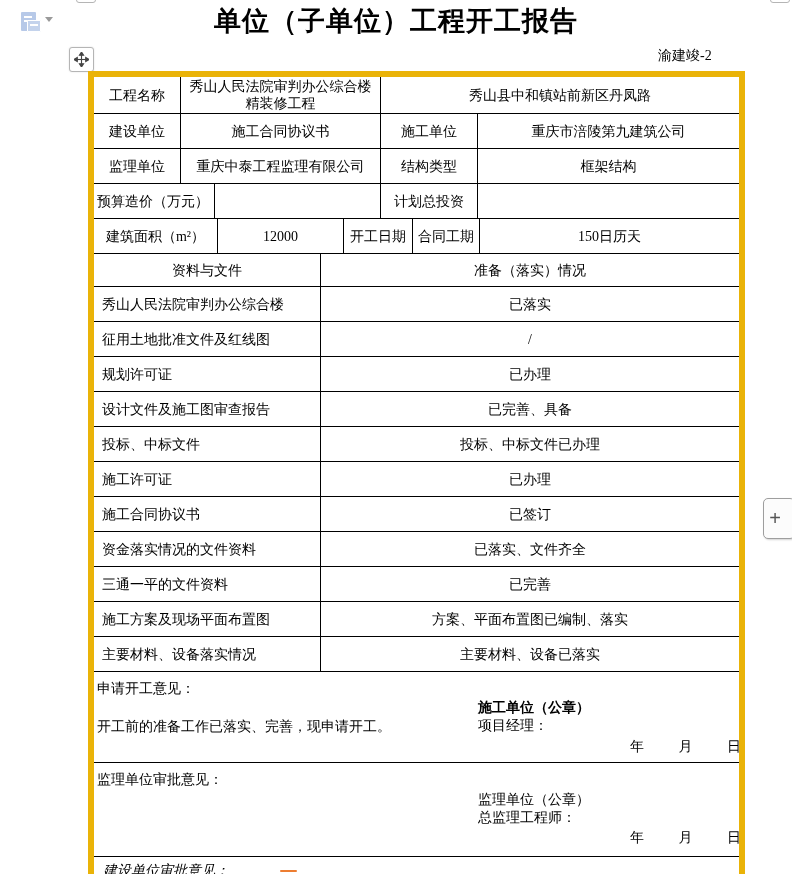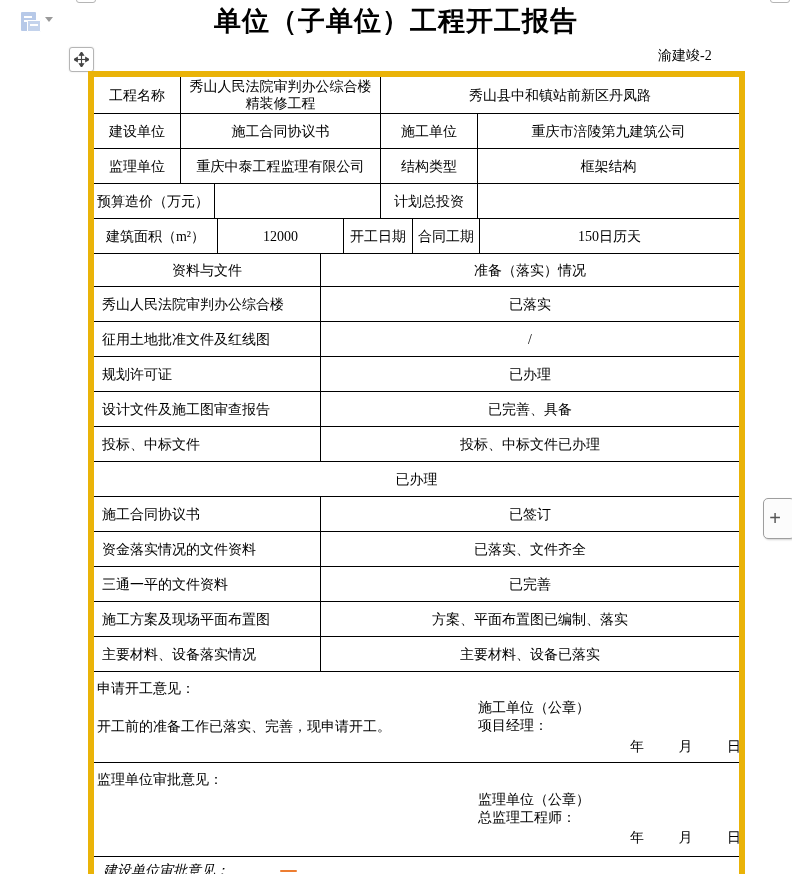--- a/index.html
+++ b/index.html
@@ -89,21 +89,21 @@
   .block { position: relative; border-bottom: 1px solid #000; font-size: 14px; }
   .block:last-child { border-bottom: none; }
   .b1 { height: 91px; } .b2 { height: 94px; } .b3 { height: 21px; font-style: italic; }
   .blk-title { position: absolute; left: 3px; top: 8px; }
   .blk-body  { position: absolute; left: 3px; top: 46px; text-align: center; }
   .blk-org    { position: absolute; left: 384px; }
   .blk-signer { position: absolute; left: 384px; }
   .blk-date   { position: absolute; left: 536px; white-space: nowrap; text-align: right; }
   .blk-date span { display: inline-block; }
   .blk-date .m, .blk-date .d { margin-left: 31px; }
-  .b1 .blk-org { top: 27px; } .b1 .blk-signer { top: 45px; } .b1 .blk-date { top: 66px; }
+  .b1 .blk-org { top: 27px; font-weight: bold; } .b1 .blk-signer { top: 45px; } .b1 .blk-date { top: 66px; }
   .b2 .blk-org { top: 28px; } .b2 .blk-signer { top: 46px; } .b2 .blk-date { top: 66px; }
   .b3 .blk-title { top: 5px; left: 9px; }
 
   .orange-mark {
     position: absolute; left: 280px; top: 870px; width: 17px; height: 2px;
     background: #ed7d31; border-radius: 1px;
   }
 </style>
 </head>
 <body>
@@ -195,20 +195,21 @@
   </div>
   <div class="row h35">
     <div class="cell left" style="flex:0 0 227px">设计文件及施工图审查报告</div>
     <div class="cell" style="flex:1">已完善、具备</div>
   </div>
   <div class="row h35">
     <div class="cell left" style="flex:0 0 227px">投标、中标文件</div>
     <div class="cell" style="flex:1">投标、中标文件已办理</div>
   </div>
   <div class="row h35">
+    <div class="cell left" style="flex:0 0 227px">施工许可证</div>
     <div class="cell" style="flex:1">已办理</div>
   </div>
   <div class="row h35">
     <div class="cell left" style="flex:0 0 227px">施工合同协议书</div>
     <div class="cell" style="flex:1">已签订</div>
   </div>
   <div class="row h35">
     <div class="cell left" style="flex:0 0 227px">资金落实情况的文件资料</div>
     <div class="cell" style="flex:1">已落实、文件齐全</div>
   </div>

